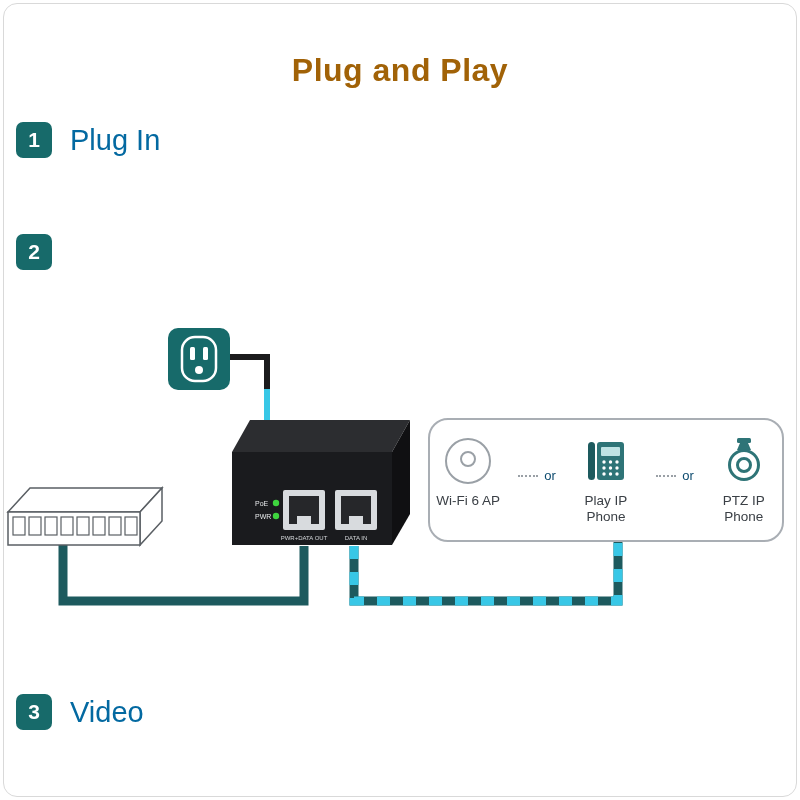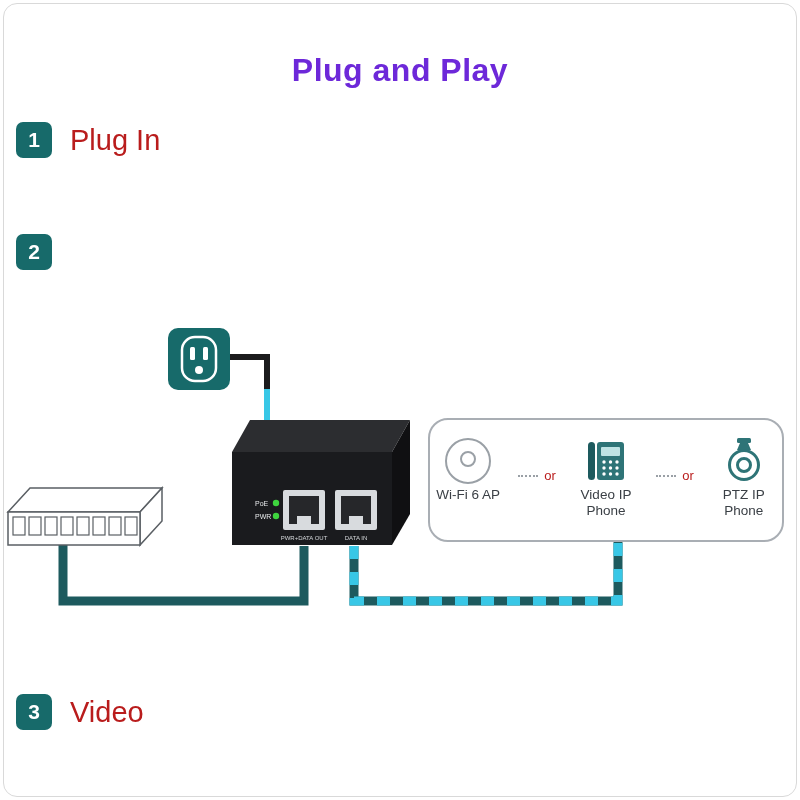--- a/index.html
+++ b/index.html
@@ -1,41 +1,41 @@
 <!DOCTYPE html>
 <html><head>
 <meta charset="utf-8">
 <style>
   * { margin:0; padding:0; box-sizing:border-box; }
   html,body { width:800px; height:800px; background:#ffffff; font-family:"Liberation Sans", sans-serif; overflow:hidden; }
   .page { position:relative; width:800px; height:800px; background:#fff; }
   .frame { position:absolute; inset:3px; border:1px solid #d9d9d9; border-radius:14px; pointer-events:none; }
 
   .title { position:absolute; top:52px; left:0; right:0; text-align:center;
-           font-size:32px; font-weight:bold; color:#6d28d9; letter-spacing:0.5px; }
+           font-size:32px; font-weight:bold; color:#a16207; letter-spacing:0.5px; }
 
   .step { position:absolute; left:16px; display:flex; align-items:center; gap:18px; }
   .step.s1 { top:122px; } .step.s2 { top:234px; } .step.s3 { top:694px; }
   .badge { width:36px; height:36px; background:#176a6a; border-radius:7px; color:#fff;
            font-size:21px; font-weight:bold; text-align:center; line-height:36px; }
-  .step-label { font-size:29px; color:#b91c1c; }
+  .step-label { font-size:29px; color:#0369a1; }
 
   .diagram { position:absolute; left:0; top:0; }
   .diagram text { font-family:"Liberation Sans", sans-serif; }
 
   .devices-box { position:absolute; left:428px; top:418px; width:356px; height:124px;
                  background:#fff; border:2px solid #a9aeb4; border-radius:20px;
                  display:flex; align-items:flex-start; justify-content:center;
                  gap:12px; padding-top:15px; }
-  .device { display:flex; flex-direction:column; align-items:center; width:82px; }
+  .device { display:flex; flex-direction:column; align-items:center; row-gap:6px; width:82px; }
   .device-label { text-align:center; font-size:13.5px; line-height:16px; color:#3b4046; }
   .device-label span { display:block; }
   .sep { display:flex; align-items:center; gap:6px; margin-top:33px; }
   .dots { display:inline-block; width:20px; height:0; border-bottom:2px dotted #9aa0a6; }
-  .or-text { font-size:13px; color:#b91c1c; }
+  .or-text { font-size:13px; color:#0c4a6e; }
 </style>
 </head>
 <body>
 
 <div class="page">
   <div class="frame"></div>
 
   <h1 class="title">Plug and Play</h1>
 
   <div class="step s1">
@@ -143,21 +143,21 @@
             <circle cx="37" cy="27" r="1.7"></circle>
           <circle cx="24" cy="33" r="1.7"></circle>
             <circle cx="30.5" cy="33" r="1.7"></circle>
             <circle cx="37" cy="33" r="1.7"></circle>
           <circle cx="24" cy="39" r="1.7"></circle>
             <circle cx="30.5" cy="39" r="1.7"></circle>
             <circle cx="37" cy="39" r="1.7"></circle>
         </g>
       </svg>
       <div class="device-label">
-        <span>Video IP</span>
+        <span>Play IP</span>
         <span>Phone</span>
       </div>
     </div>
 
     <div class="sep">
       <span class="dots"></span>
       <span class="or-text">or</span>
     </div>
 
     <div class="device">

